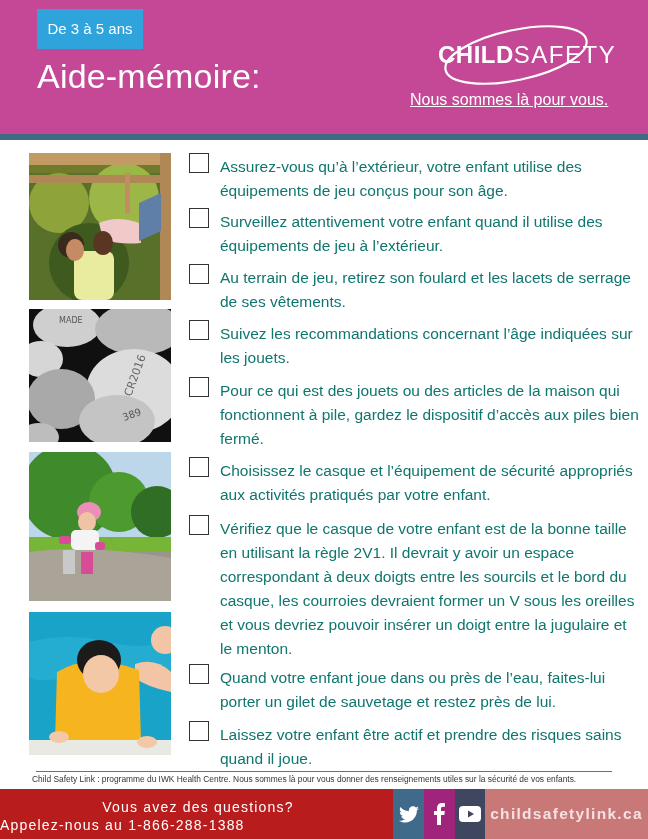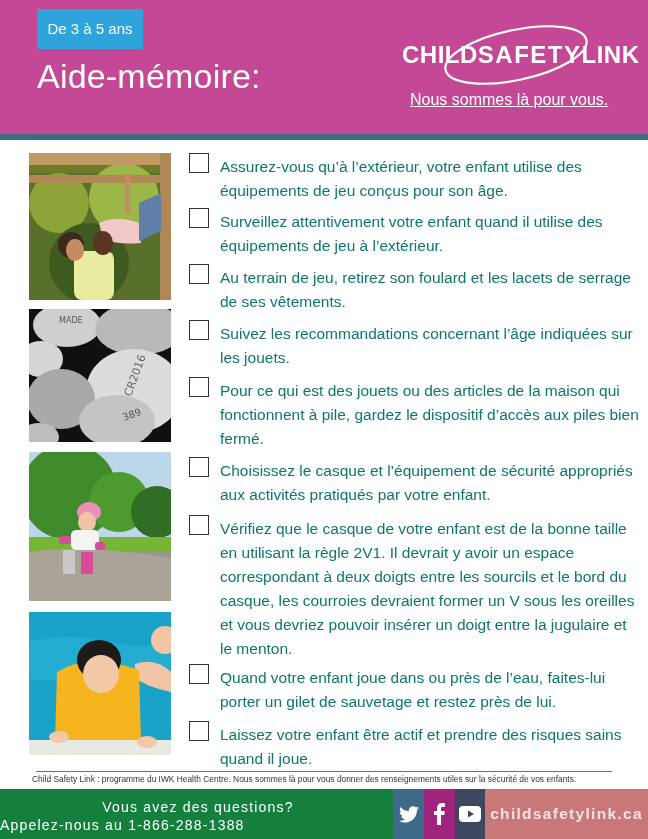--- a/index.html
+++ b/index.html
@@ -9,22 +9,22 @@
   
   .header { position: absolute; left: 0; top: 0; width: 648px; height: 134px; background: #c54896; }
   .header-rule { position: absolute; left: 0; top: 134px; width: 648px; height: 6px; background: #3f6a84; }
   .age-badge { position: absolute; left: 37px; top: 9px; width: 106px; height: 40px; background: #2ea3dc;
     color: #fff; font-size: 15px; line-height: 40px; text-align: center; }
   .title { position: absolute; left: 37px; top: 56px; color: #fff; font-size: 34px; line-height: 40px; letter-spacing: 0.2px; }
   .subtitle { position: absolute; left: 37px; top: 101px; color: #fff; font-size: 21px; line-height: 26px; }
 
   .logo { position: absolute; left: 398px; top: 22px; width: 236px; height: 64px; }
   .logo-text { position: absolute; left: 4px; top: 18px; color: #fff; font-size: 24px; line-height: 30px; white-space: nowrap; letter-spacing: 0.5px; }
-  .logo-text b { font-weight: 700; }
-  .logo-text .thin { font-weight: 700; letter-spacing: 1.5px; }
+  .logo-text b { font-weight: 700; margin-left: 36px; }
+  .logo-text .thin { font-weight: 400; letter-spacing: 1.5px; }
   .logo svg { position: absolute; left: 0; top: 0; }
   .tagline { position: absolute; left: 410px; top: 90px; color: #fff; font-size: 16px; line-height: 20px; white-space: nowrap; text-decoration: underline; }
 
   
   .photo { position: absolute; left: 29px; width: 142px; overflow: hidden; }
   .photo svg { display: block; }
   .photo-1 { top: 153px; height: 147px; }
   .photo-2 { top: 309px; height: 133px; }
   .photo-3 { top: 452px; height: 149px; }
   .photo-4 { top: 612px; height: 143px; }
@@ -32,21 +32,21 @@
   
   .item { position: absolute; left: 189px; width: 450px; }
   .checkbox { position: absolute; left: 0; top: 2px; width: 20px; height: 20px; border: 1.5px solid #333; background: #fff; cursor: pointer; }
   .item-text { position: absolute; left: 31px; top: 4px; width: 420px; font-size: 15.5px; line-height: 24px; color: #0f766e; }
 
   
   .sep { position: absolute; left: 36px; top: 771px; width: 576px; height: 1px; background: #b44a8c; }
   .footnote { position: absolute; left: 32px; top: 773px; width: 580px; font-size: 8.4px; line-height: 13px; color: #333; white-space: nowrap; }
 
   
-  .footer { position: absolute; left: 0; top: 789px; width: 648px; height: 50px; background: #15803d; }
+  .footer { position: absolute; left: 0; top: 789px; width: 648px; height: 50px; background: #b91c1c; }
   .footer-q { position: absolute; left: 0; top: 9px; width: 396px; text-align: center; color: #fff; font-size: 14px; line-height: 18px; letter-spacing: 1.2px; }
   .footer-p { position: absolute; left: 0; top: 27px; width: 396px; text-align: left; color: #fff; font-size: 14px; line-height: 18px; letter-spacing: 1.2px; }
   .soc { position: absolute; top: 0; height: 50px; width: 31px; display: flex; align-items: center; justify-content: center; cursor: pointer; }
   .soc-tw { left: 393px; background: #3f6a8a; }
   .soc-fb { left: 424px; background: #a0237c; }
   .soc-yt { left: 455px; background: #3e4660; width: 30px; }
   .site { position: absolute; left: 485px; top: 0; width: 163px; height: 50px; background: #c97878; color: #f6e1e1;
     font-size: 15.5px; line-height: 50px; text-align: center; letter-spacing: 1.3px; font-weight: bold; }
 </style>
 </head>

